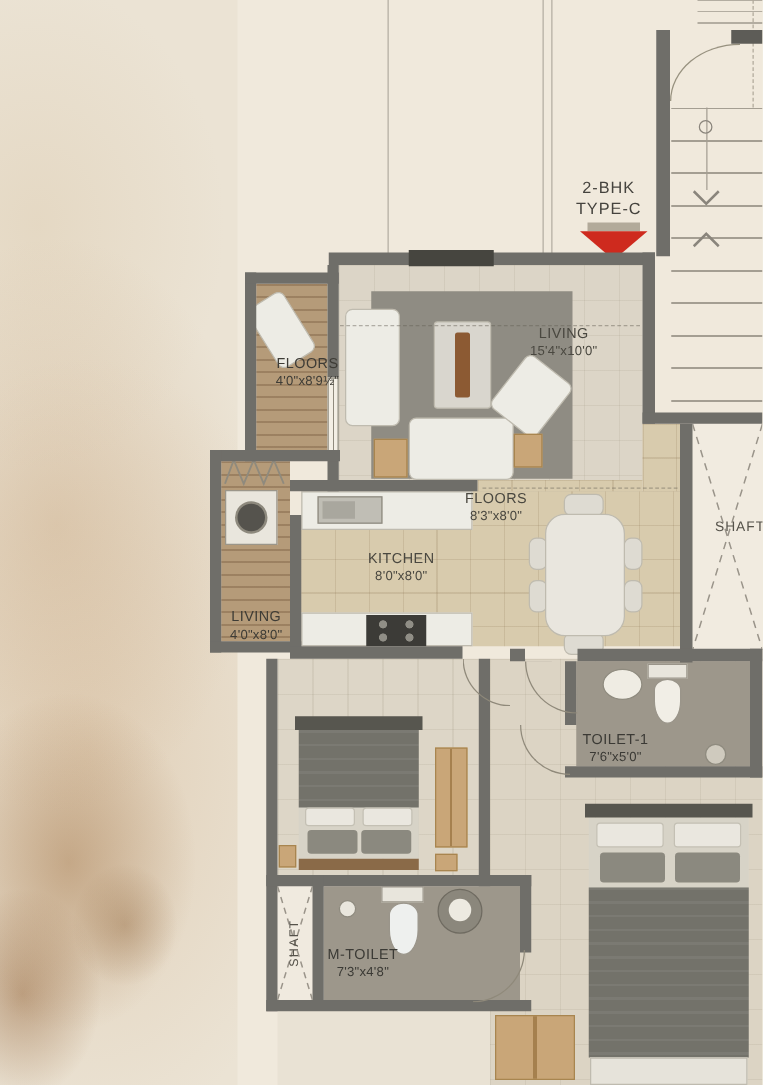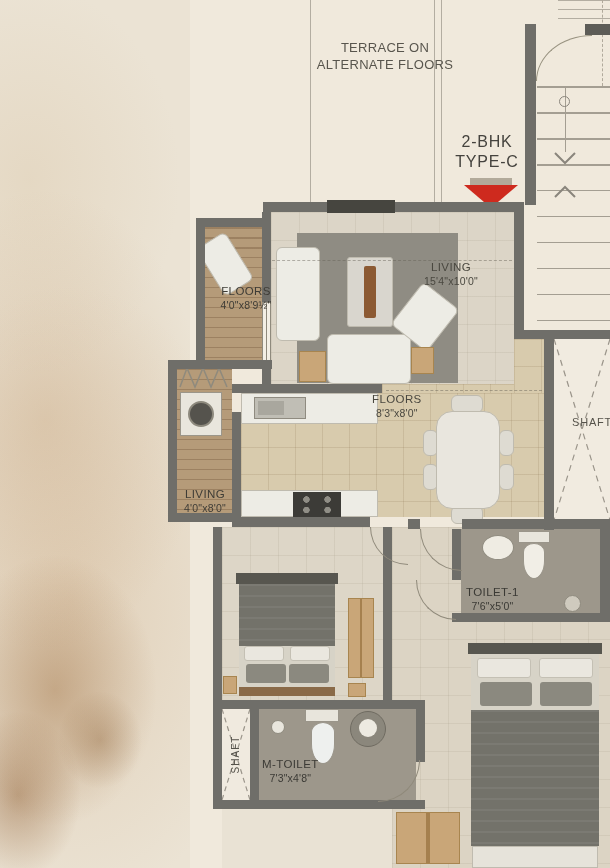--- a/index.html
+++ b/index.html
@@ -49,38 +49,37 @@
 </style>
 </head>
 <body>
 
 <div id="canvas">
   <div class="clean"></div>
 
   <div class="tline" style="left:310px;top:0;height:203px"></div>
   <div class="tline" style="left:434px;top:0;height:203px"></div>
   <div class="tline" style="left:441px;top:0;height:203px"></div>
-  <div class="lbl center" style="left:312px;top:40px;width:146px;font-size:13px;font-weight:400;color:#58554d;white-space:normal;letter-spacing:.3px"><span>TERRACE ON ALTERNATE FLOORS</span></div>
 
   <div class="toplines" style="left:558px;top:0;width:52px;height:26px"></div>
   <div class="dashv" style="left:602px;top:0;height:86px"></div>
   <div class="wall" style="left:525px;top:24px;width:11px;height:181px"></div>
   <div class="wall" style="left:585px;top:24px;width:25px;height:11px;background:#5d5c57"></div>
   <div class="arc" style="left:536px;top:35px;width:56px;height:46px;border-top:1.5px solid #97917f;border-left:1.5px solid #97917f;border-top-left-radius:100% 100%"></div>
   <div class="treads" style="left:537px;top:86px;width:73px;height:246px"></div>
   <div class="abs" style="left:565px;top:86px;width:1px;height:66px;background:#a49e92"></div>
   <div class="abs" style="left:559px;top:96px;width:11px;height:11px;border:1.5px solid #8a857c;border-radius:50%;box-sizing:border-box"></div>
   <svg class="abs" style="left:551px;top:150px" width="28" height="18">
       <path d="M4,3 L14,13 L24,3" stroke="#8a857c" fill="none" stroke-width="2"></path>
     </svg>
   <svg class="abs" style="left:551px;top:182px" width="28" height="18">
       <path d="M4,15 L14,5 L24,15" stroke="#8a857c" fill="none" stroke-width="2"></path>
     </svg>
 
-  <div class="lbl center" style="left:446px;top:132px;width:82px;font-size:16px;letter-spacing:.8px;color:#45433e">
+  <div class="lbl center" style="left:446px;top:142px;width:82px;font-size:13px;letter-spacing:.8px;color:#45433e">
     <span class="nm">2-BHK</span>
     <span class="nm">TYPE-C</span>
   </div>
   <div class="abs" style="left:470px;top:178px;width:42px;height:7px;background:#b2aa9a"></div>
   <div class="abs" style="left:464px;top:185px;width:0;height:0;border-left:27px solid transparent;border-right:27px solid transparent;border-top:23px solid #ce2a1e"></div>
 
   <div class="f beige" style="left:271px;top:212px;width:243px;height:172px;background-color:#dcd5c7"></div>
   <div class="f tile" style="left:241px;top:393px;width:303px;height:124px"></div>
   <div class="f tile" style="left:514px;top:339px;width:30px;height:54px"></div>
   <div class="f tile" style="left:382px;top:384px;width:132px;height:9px"></div>
@@ -220,20 +219,24 @@
     <span class="dims">4'0"x8'9½"</span>
   </div>
   <div class="lbl" style="left:424px;top:260px">
     <span class="nm">LIVING</span>
     <span class="dims">15'4"x10'0"</span>
   </div>
   <div class="lbl" style="left:372px;top:392px">
     <span class="nm">FLOORS</span>
     <span class="dims">8'3"x8'0"</span>
   </div>
+  <div class="lbl center" style="left:266px;top:440px;width:110px">
+    <span class="nm">KITCHEN</span>
+    <span class="dims">8'0"x8'0"</span>
+  </div>
   <div class="lbl center" style="left:168px;top:487px;width:74px;color:#3e3c36">
     <span class="nm">LIVING</span>
     <span class="dims">4'0"x8'0"</span>
   </div>
   <div class="lbl" style="left:466px;top:585px;color:#3b3a35">
     <span class="nm">TOILET-1</span>
     <span class="dims">7'6"x5'0"</span>
   </div>
   <div class="lbl" style="left:262px;top:757px;color:#3b3a35">
     <span class="nm">M-TOILET</span>

